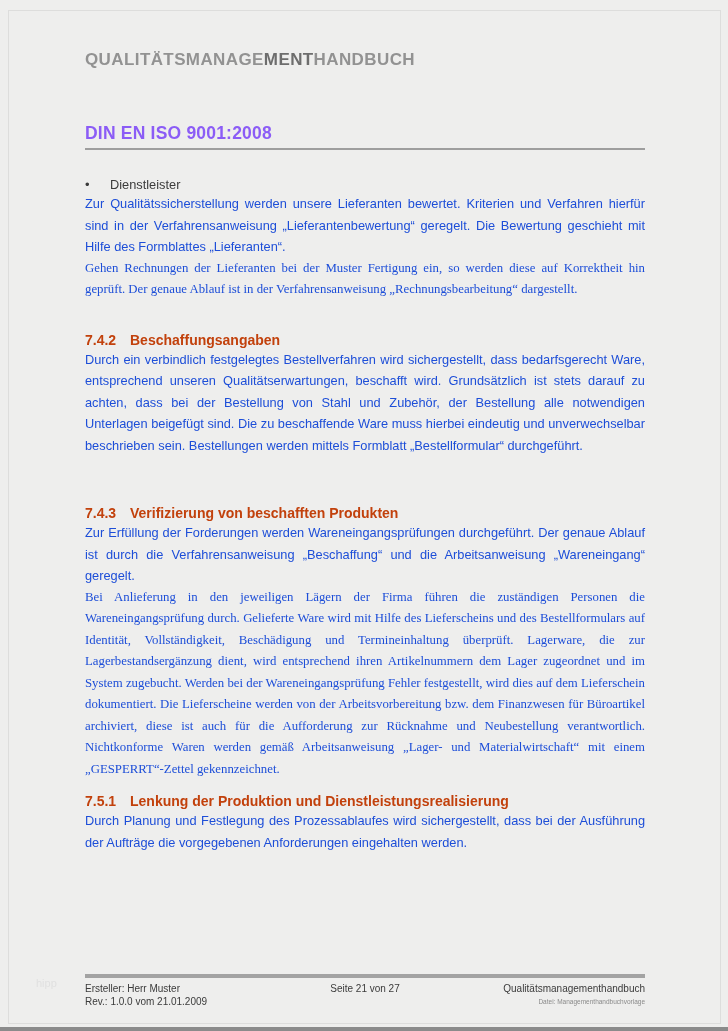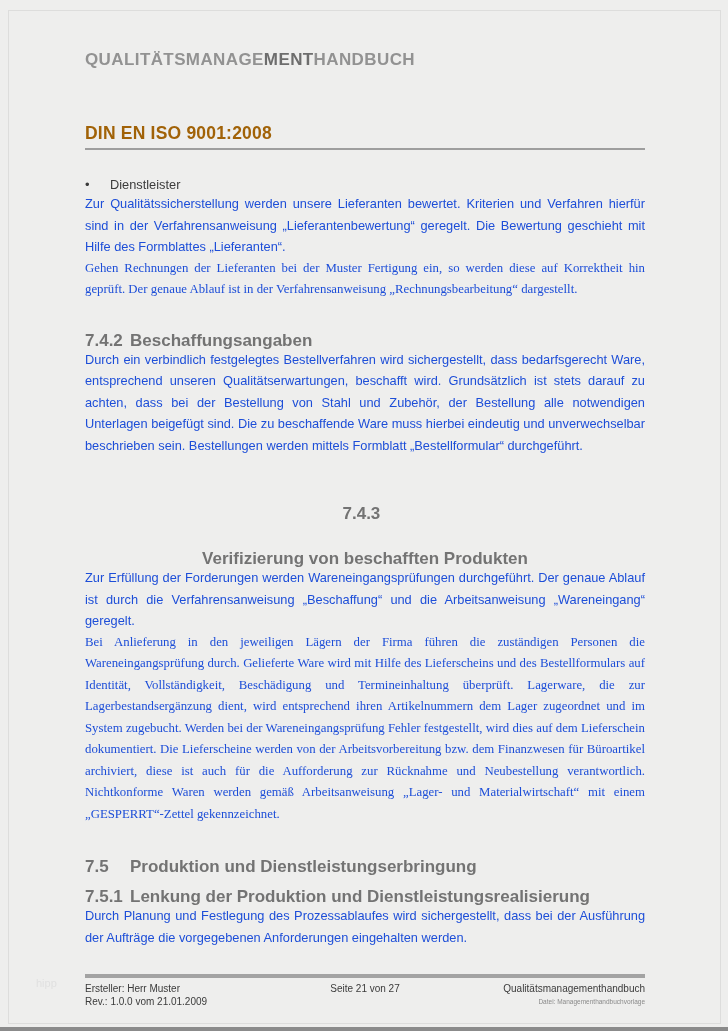--- a/index.html
+++ b/index.html
@@ -37,21 +37,21 @@
     letter-spacing: 0.4px;
     color: #929292;
     font-weight: 600;
   }
   .doc-header .bold-part { color: #6d6d6d; font-weight: 700; }
   .din-title {
     margin-top: 53px;
     font-size: 17.5px;
     font-weight: 700;
     letter-spacing: 0.2px;
-    color: #a16207;
+    color: #8b5cf6;
     padding-bottom: 4px;
     border-bottom: 2px solid #9e9e9e;
   }
   .bullet-row {
     margin-top: 27px;
     display: flex;
     font-size: 12.8px;
     line-height: 16px;
   }
   .bullet-row .marker { width: 25px; font-size: 13px; }
@@ -59,29 +59,28 @@
     margin: 0;
     text-align: justify;
     font-size: 12.8px;
     line-height: 21.5px;
     color: #1d4ed8;
   }
   .mt-p  { margin-top: 11px; }
   .mt-pp { margin-top: 22px; font-family: Liberation Serif, serif; }
   .section-heading {
     display: flex;
-    font-size: 17px;
+    font-size: 14px;
     font-weight: 700;
-    color: #737373;
+    color: #c2410c;
     line-height: 17px;
-    align-items: center;
   }
   .section-heading .sec-num { width: 45px; flex: 0 0 45px; }
   .mt-h1 { margin-top: 31px; }
-  .mt-h2 { margin-top: 49px; flex-direction: column; }
+  .mt-h2 { margin-top: 49px; }
   .mt-h3 { margin-top: 33px; }
   .mt-h4 { margin-top: 14px; }
   .footer {
     position: absolute;
     left: 85px;
     top: 974px;
     width: 560px;
     border-top: 4px solid #a3a3a3;
     padding-top: 4px;
     display: flex;
@@ -138,24 +137,20 @@
 
     <div class="section-heading mt-h2">
       <span class="sec-num">7.4.3</span>
       <span>Verifizierung von beschafften Produkten</span>
     </div>
 
     <p class="body-text mt-h4">Zur Erfüllung der Forderungen werden Wareneingangsprüfungen durchgeführt. Der genaue Ablauf ist durch die Verfahrensanweisung „Beschaffung“ und die Arbeitsanweisung „Wareneingang“ geregelt.</p>
 
     <p class="body-text mt-pp">Bei Anlieferung in den jeweiligen Lägern der Firma führen die zuständigen Personen die Wareneingangsprüfung durch. Gelieferte Ware wird mit Hilfe des Lieferscheins und des Bestellformulars auf Identität, Vollständigkeit, Beschädigung und Termineinhaltung überprüft. Lagerware, die zur Lagerbestandsergänzung dient, wird entsprechend ihren Artikelnummern dem Lager zugeordnet und im System zugebucht. Werden bei der Wareneingangsprüfung Fehler festgestellt, wird dies auf dem Lieferschein dokumentiert. Die Lieferscheine werden von der Arbeitsvorbereitung bzw. dem Finanzwesen für Büroartikel archiviert, diese ist auch für die Aufforderung zur Rücknahme und Neubestellung verantwortlich. Nichtkonforme Waren werden gemäß Arbeitsanweisung „Lager- und Materialwirtschaft“ mit einem „GESPERRT“-Zettel gekennzeichnet.</p>
 
-    <div class="section-heading mt-h3">
-      <span class="sec-num">7.5</span>
-      <span>Produktion und Dienstleistungserbringung</span>
-    </div>
 
     <div class="section-heading mt-h4" style="margin-top:13px;">
       <span class="sec-num">7.5.1</span>
       <span>Lenkung der Produktion und Dienstleistungsrealisierung</span>
     </div>
 
     <p class="body-text mt-h4">Durch Planung und Festlegung des Prozessablaufes wird sichergestellt, dass bei der Ausführung der Aufträge die vorgegebenen Anforderungen eingehalten werden.</p>
 
   </div>
 

